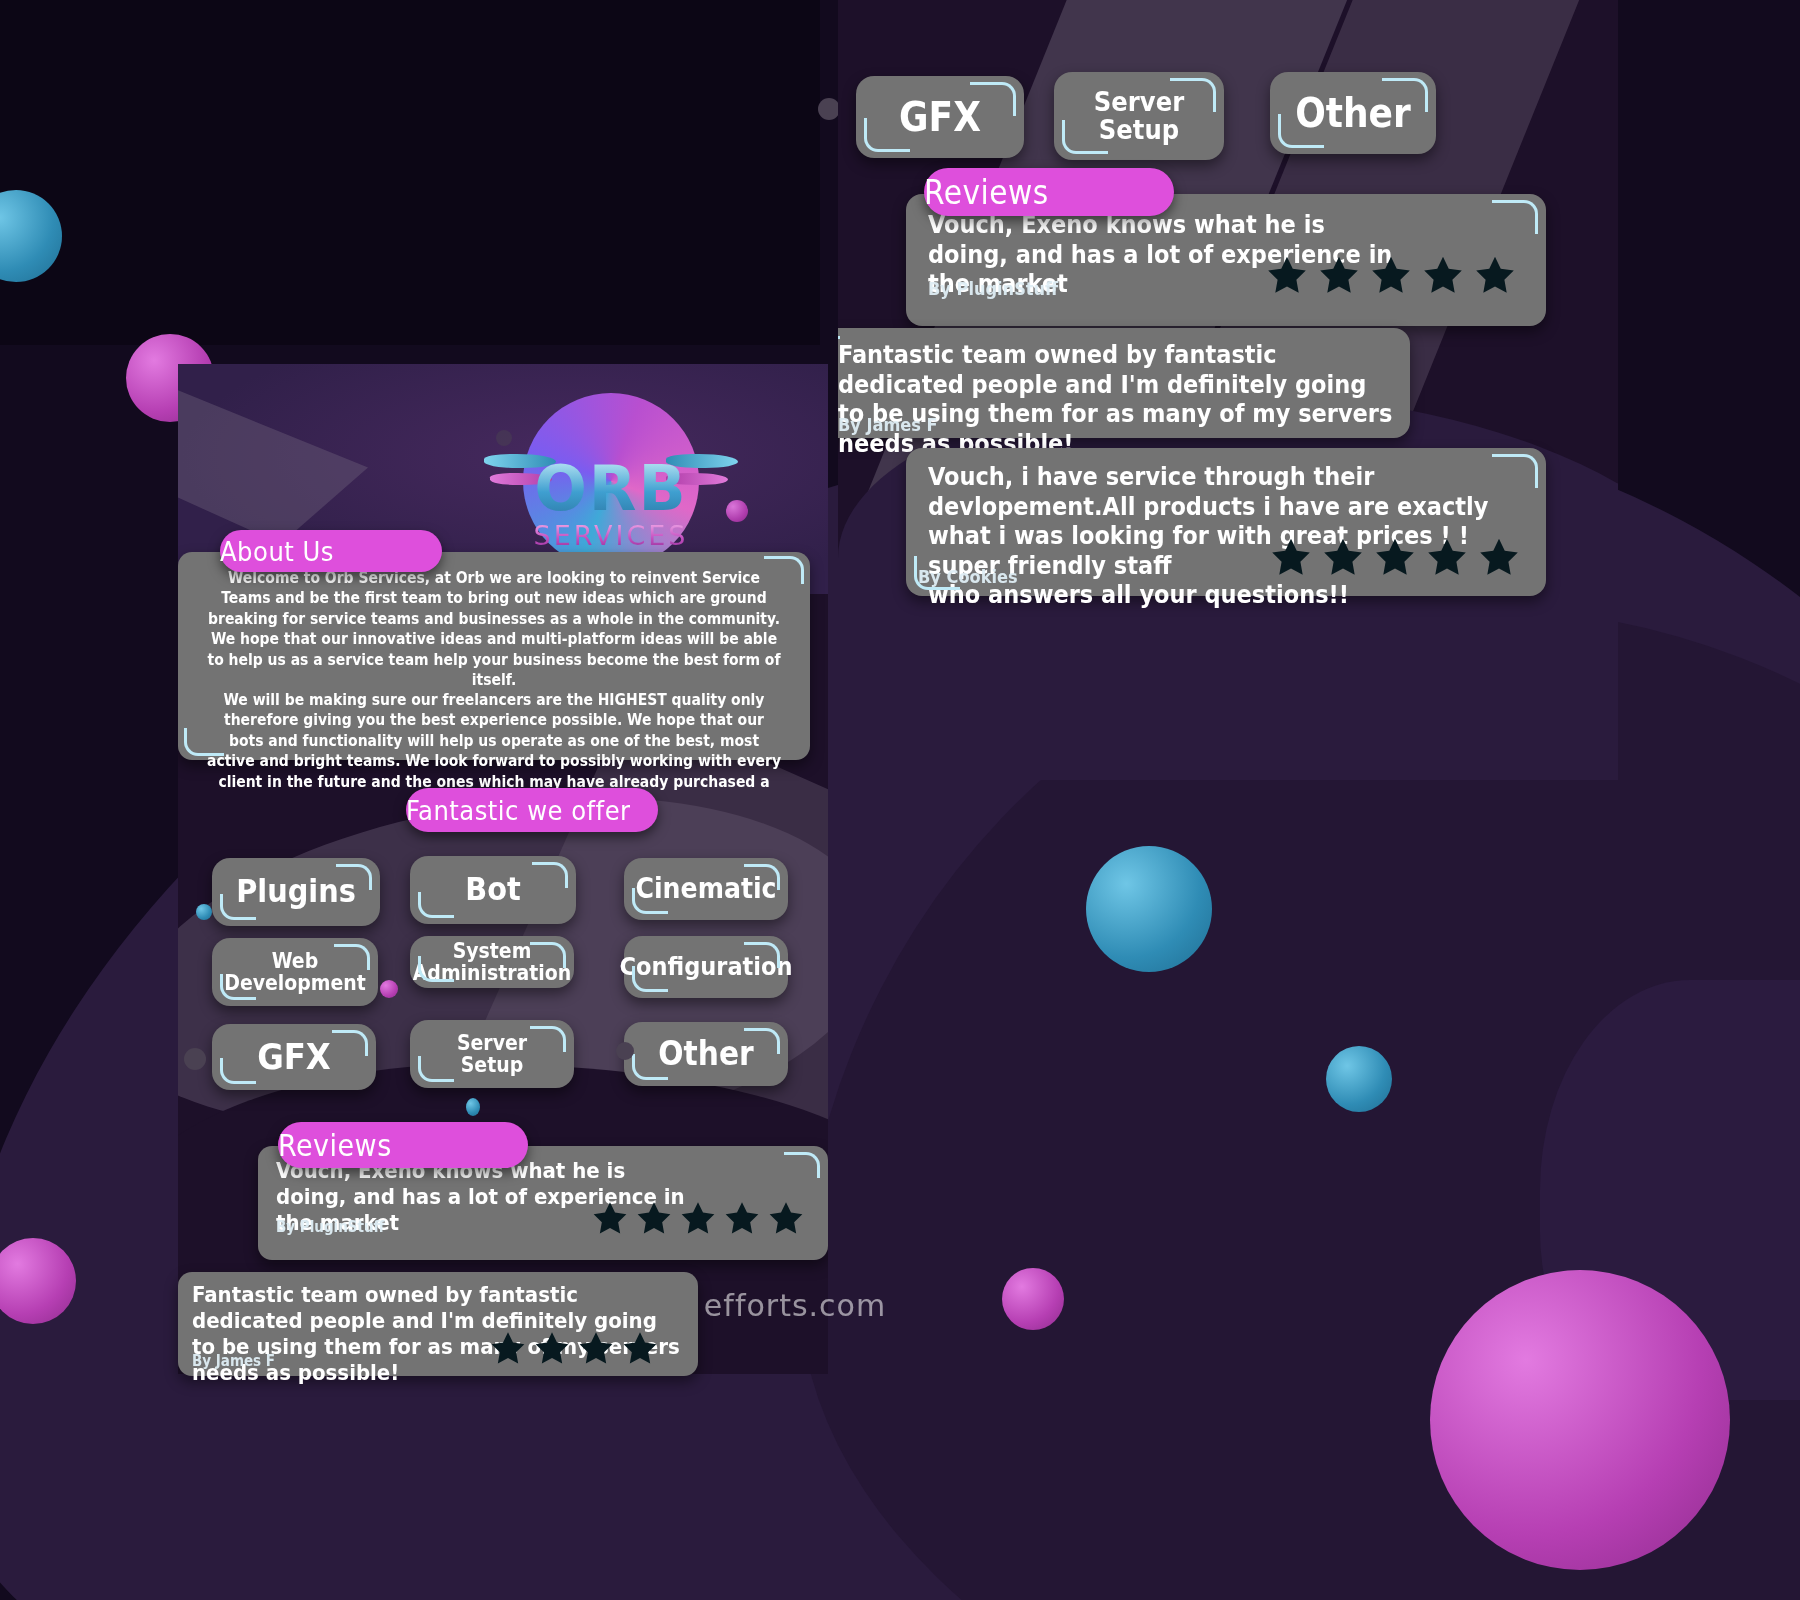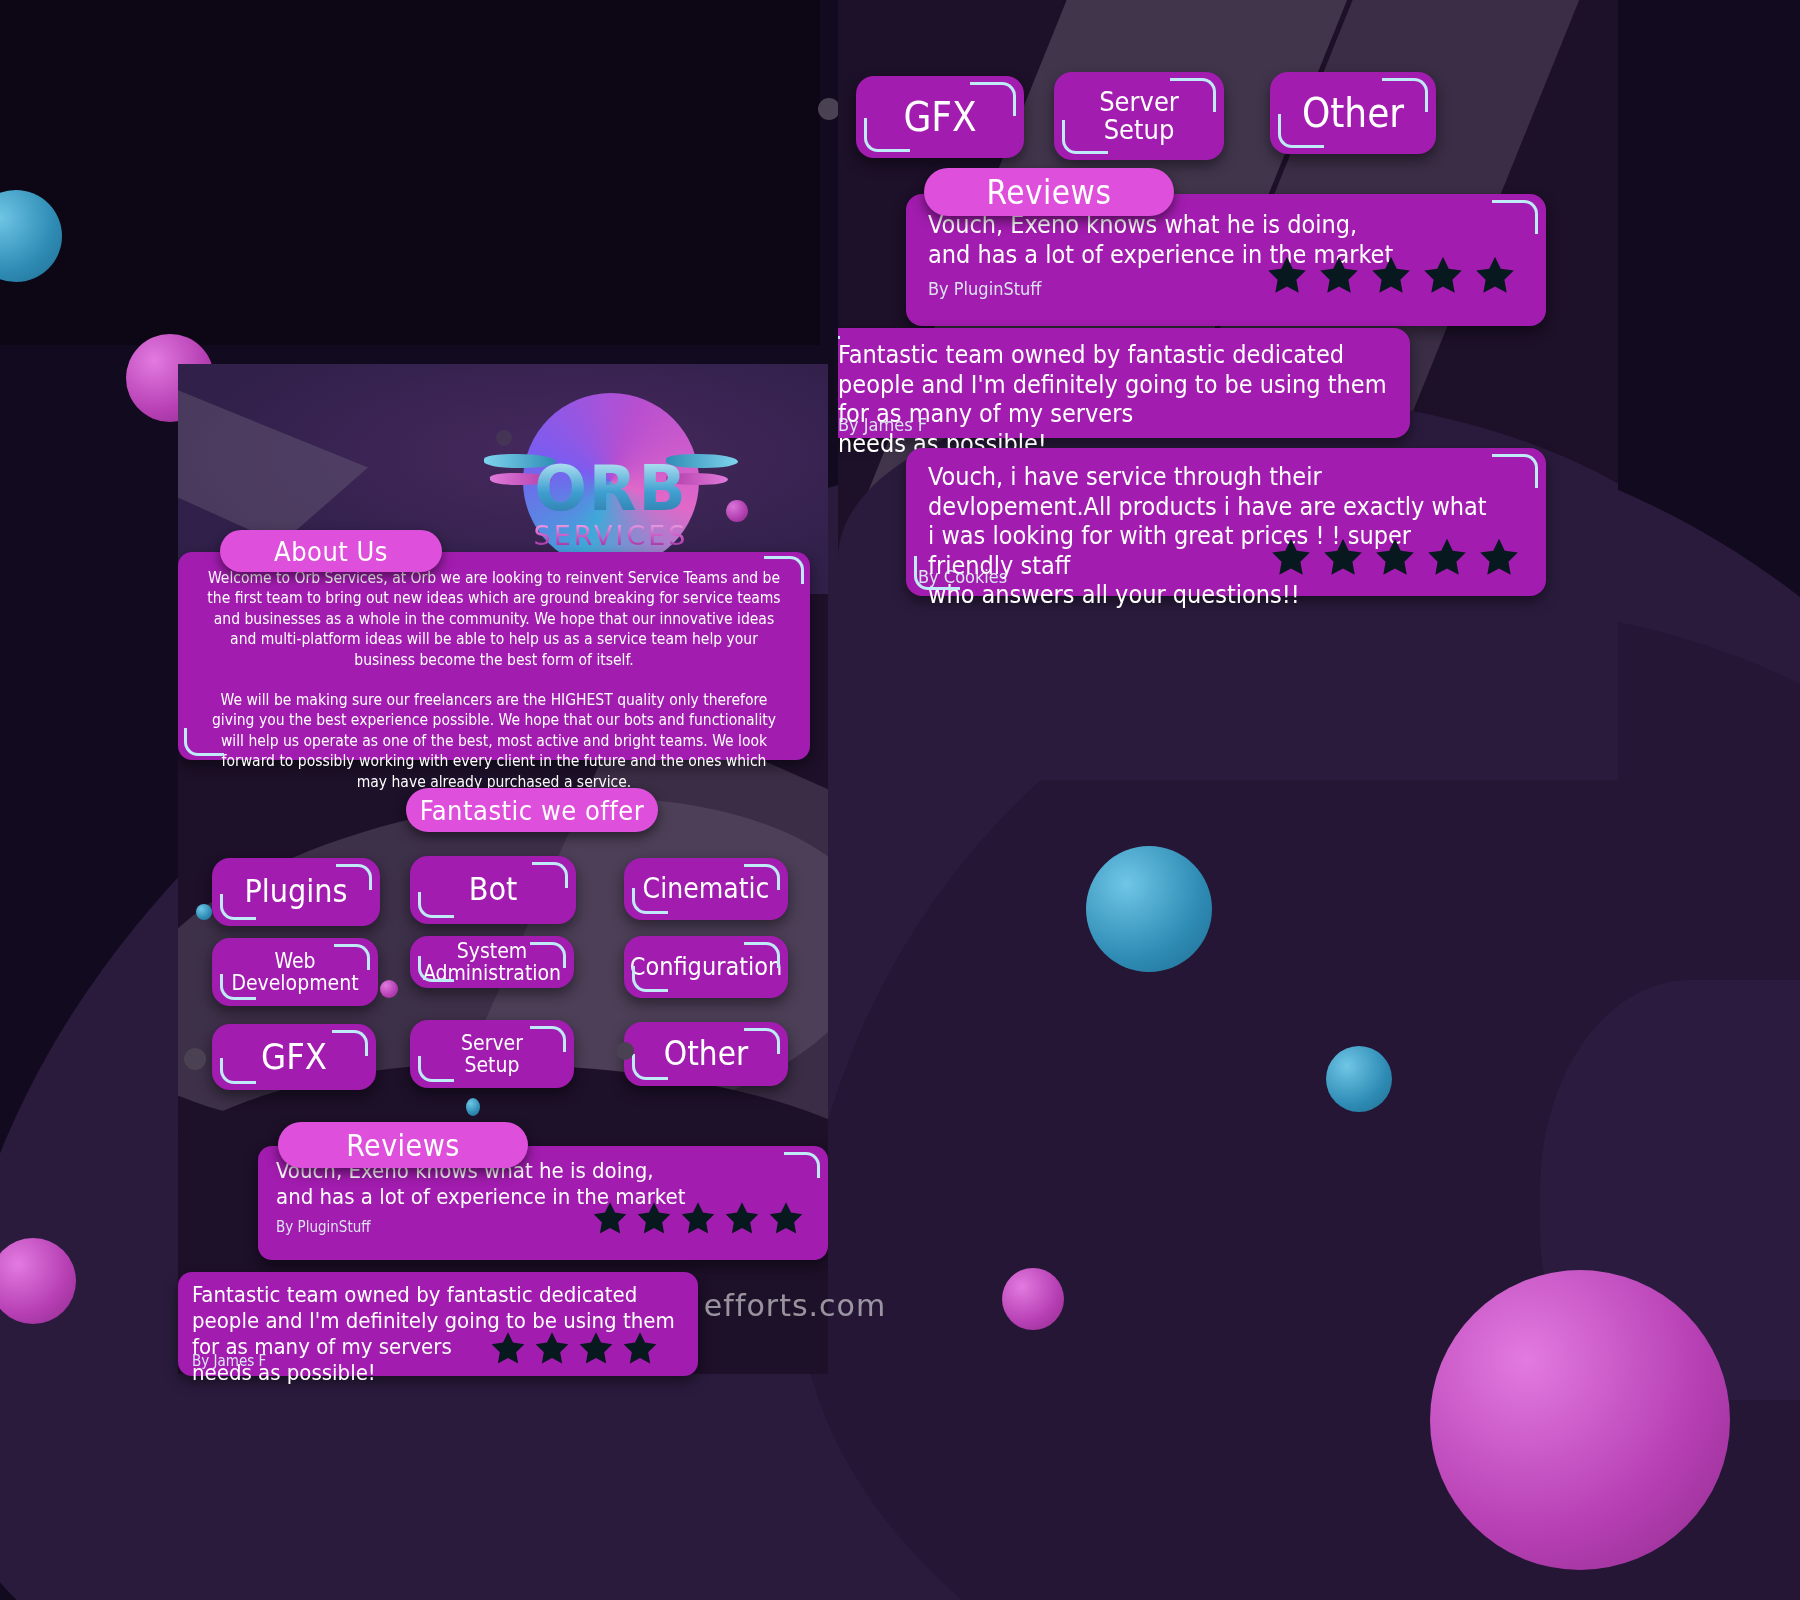--- a/index.html
+++ b/index.html
@@ -32,38 +32,39 @@
   .panel {
     position:absolute;
     background:#241336;
     overflow:hidden;
   }
   .panel .p-bg { position:absolute; inset:0; overflow:hidden; }
   .panel .p-dark { position:absolute; inset:0; background:#1d1029; }
 
   
   .teal {
-    background:#a21caf;
+    background:#737373;
     position:relative;
     border-radius:18px;
     box-shadow:0 6px 14px rgba(0,0,0,.45);
+    font-weight:bold;
   }
   
   .teal .c-tr, .teal .c-bl {
     position:absolute; width:46px; height:34px; pointer-events:none;
   }
   .teal .c-tr { top:6px; right:8px; border-top:3px solid #bfeaf7; border-right:3px solid #bfeaf7; border-top-right-radius:14px; }
   .teal .c-bl { bottom:6px; left:8px; border-bottom:3px solid #bfeaf7; border-left:3px solid #bfeaf7; border-bottom-left-radius:14px; }
 
   
   .pill {
     background:#de4fdc;
     color:#ffffff;
     border-radius:40px;
-    display:flex; align-items:center; justify-content:center;
+    display:flex; align-items:center; justify-content:flex-start;
     box-shadow:0 5px 12px rgba(0,0,0,.5);
     font-family:"DejaVu Sans Condensed","Liberation Sans", sans-serif;
     letter-spacing:.5px;
     z-index:5;
   }
 
   
   .logo-wrap { position:absolute; display:flex; flex-direction:column; align-items:center; justify-content:center; }
   .logo-ring {
     position:absolute; left:50%; top:50%; transform:translate(-50%,-50%);

